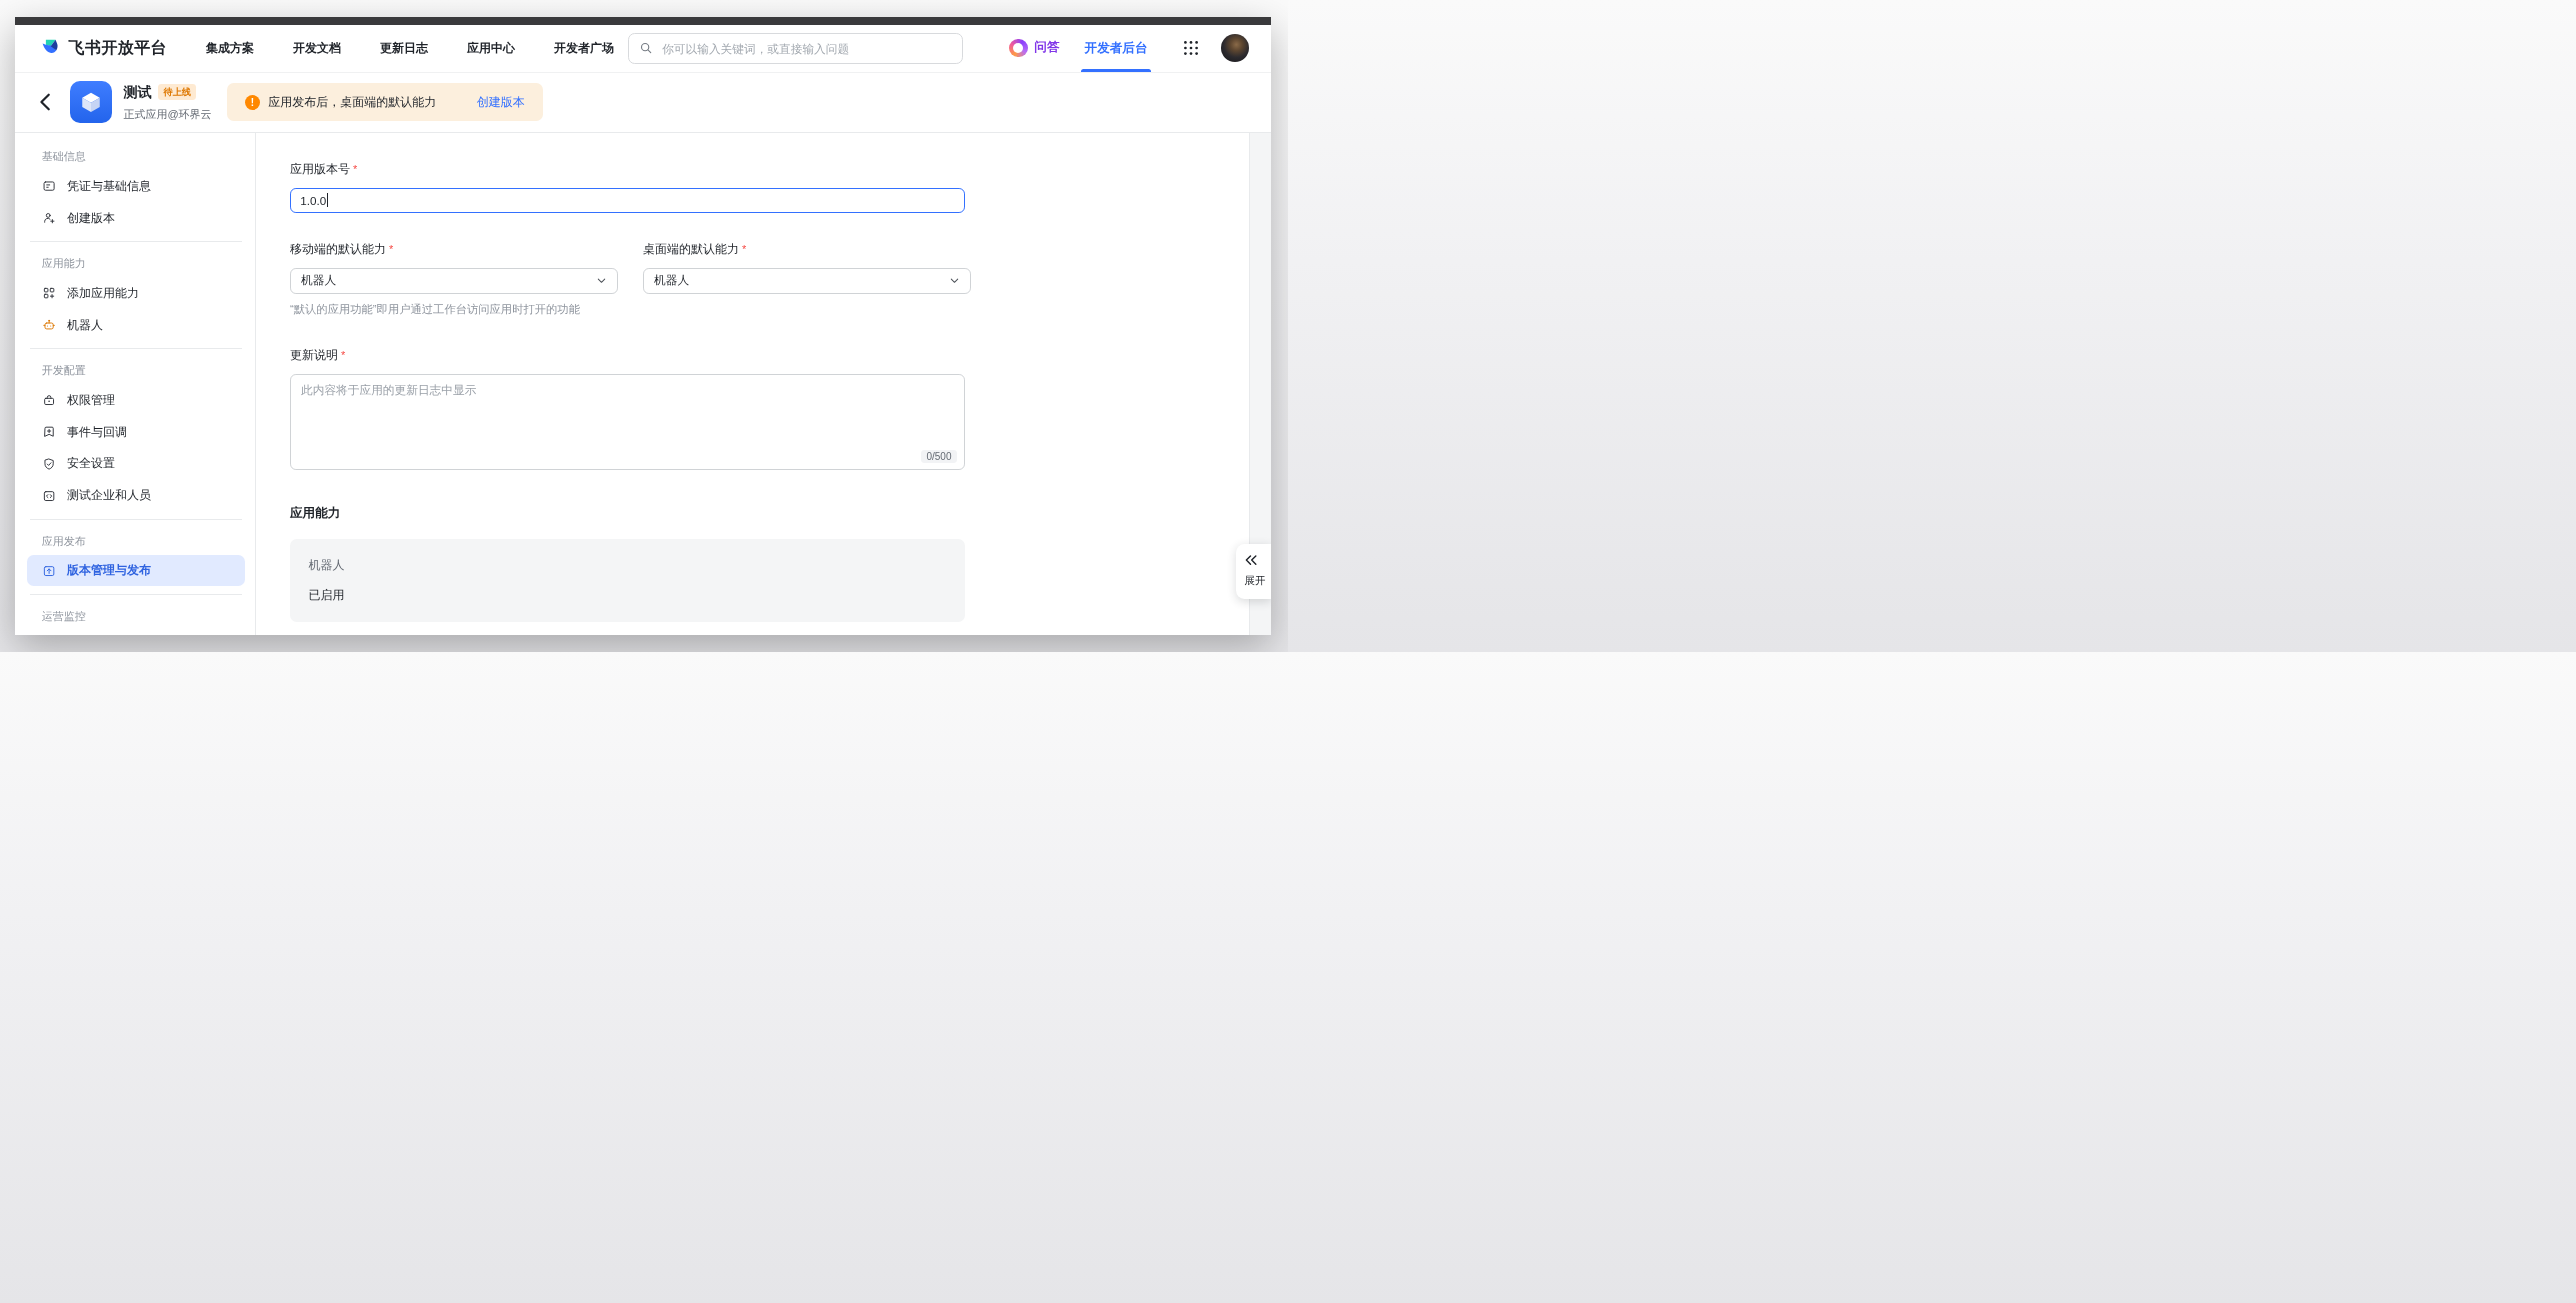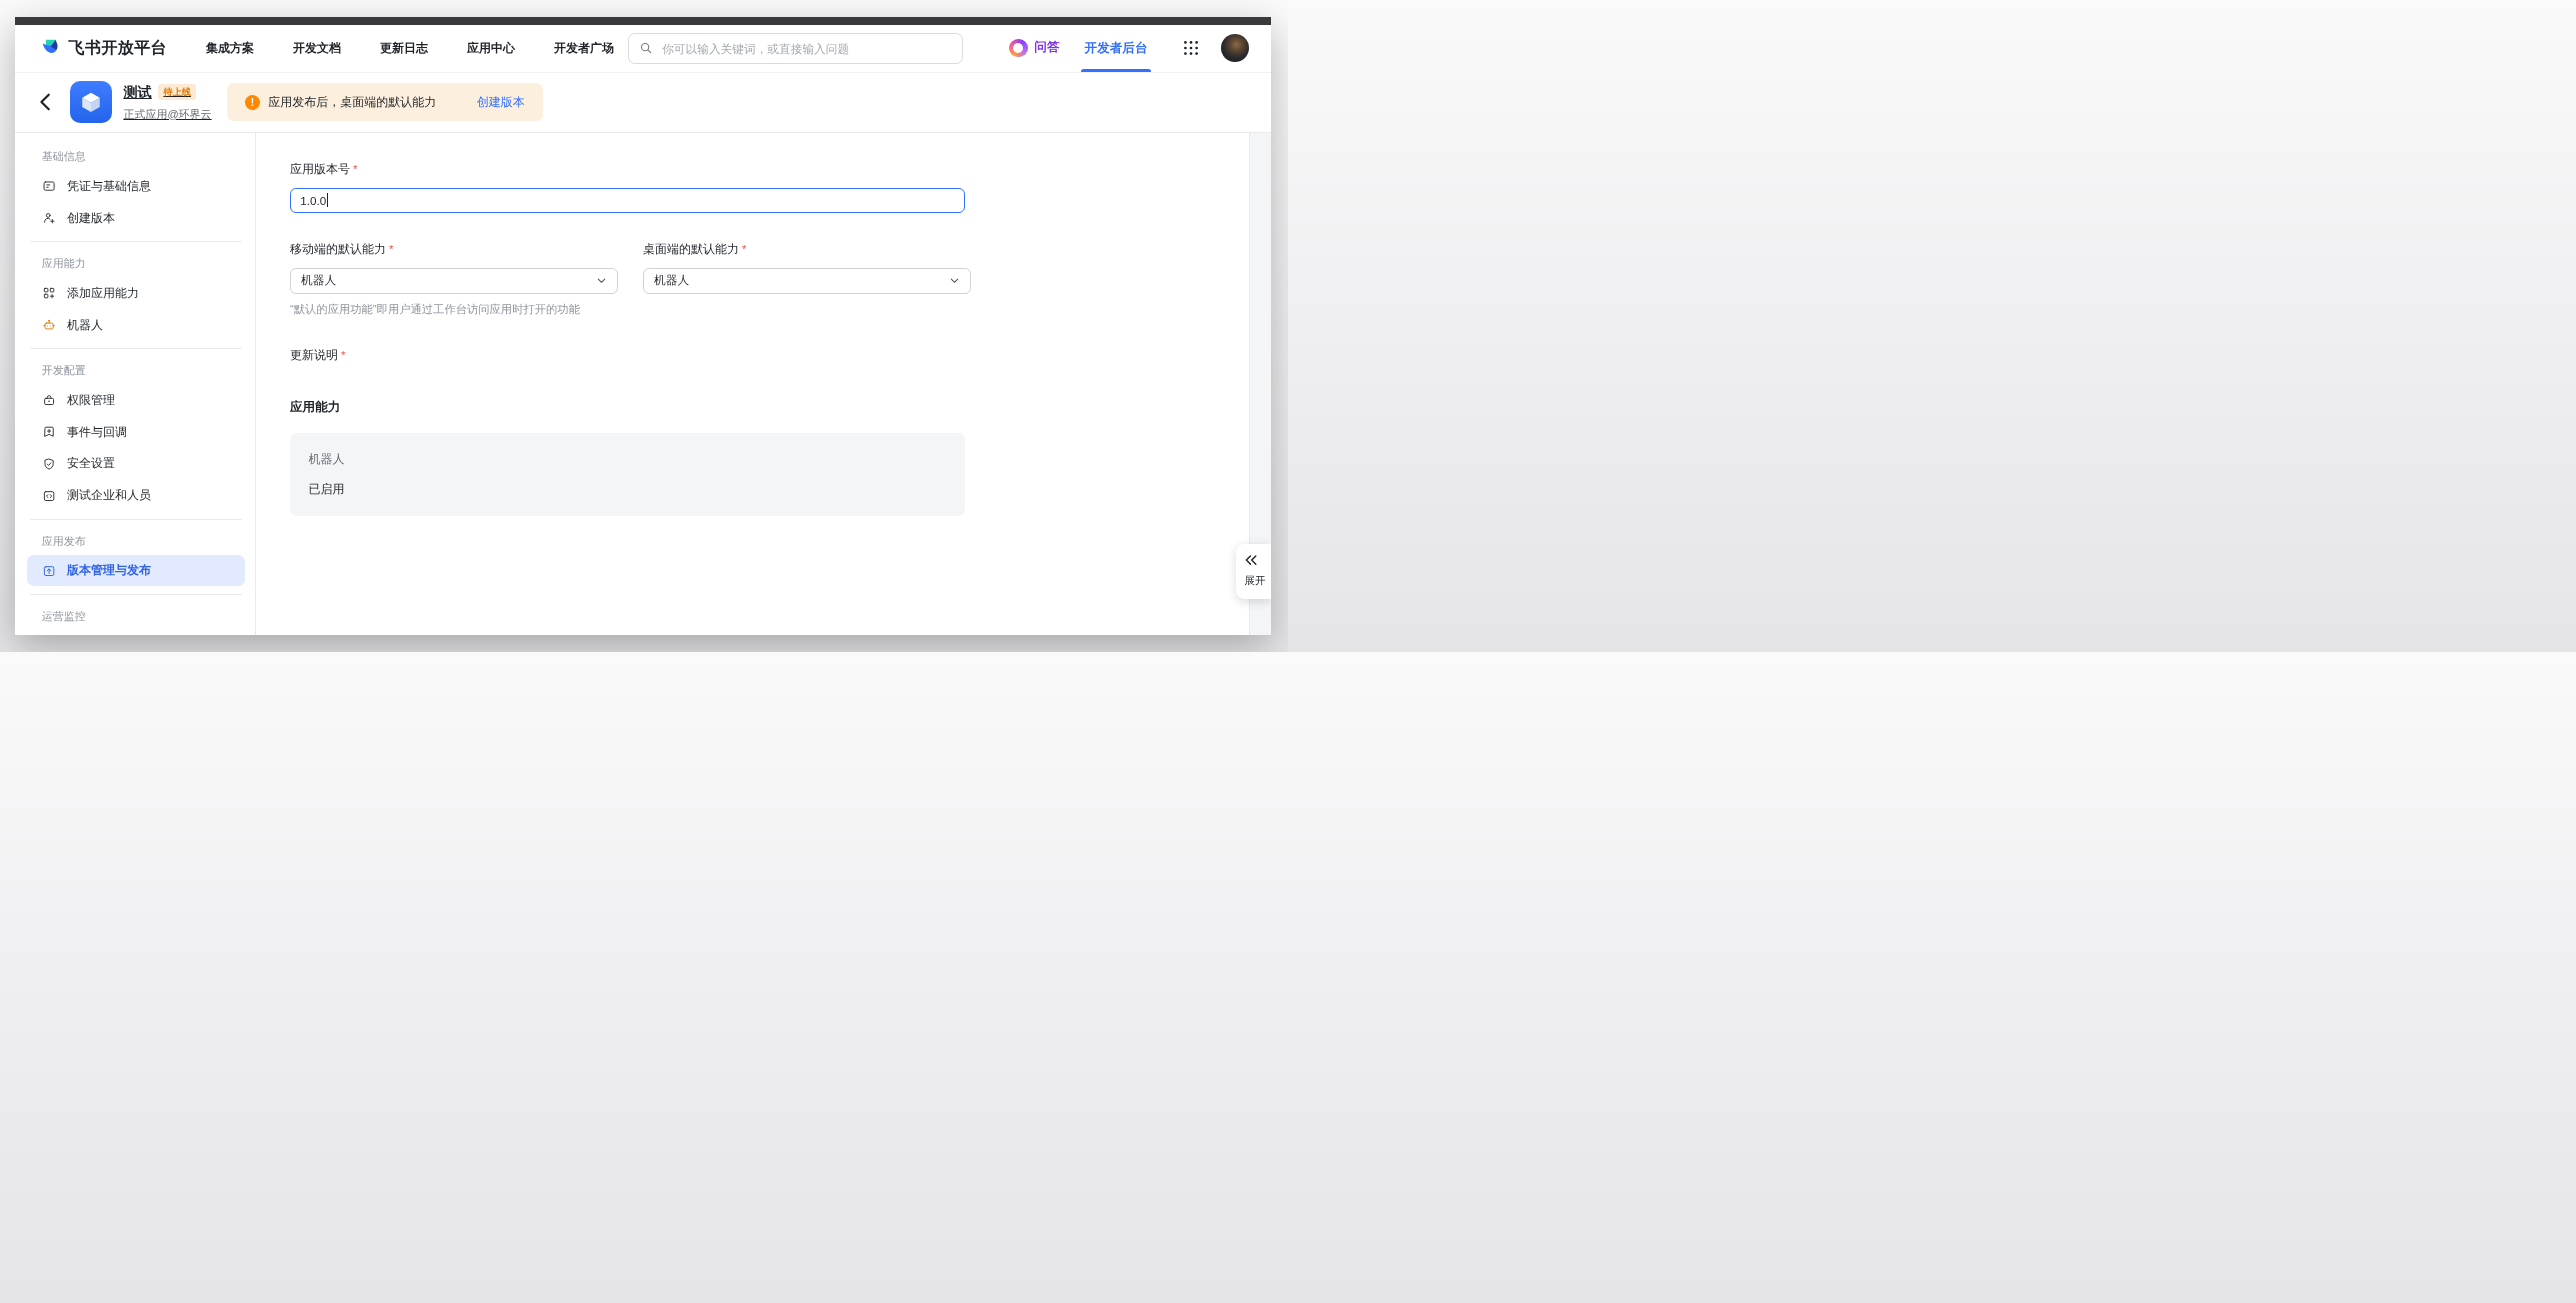--- a/index.html
+++ b/index.html
@@ -38,21 +38,21 @@
   .grid-dots{width:16px;height:16px;margin-right:22px;cursor:pointer;}
   .avatar{width:28.5px;height:28.5px;border-radius:50%;cursor:pointer;
     background:radial-gradient(circle at 55% 38%,#8a6a48 0%,#5d4630 26%,#2c2a2e 55%,#141417 100%);}
 
   
   .app-header{height:59px;flex:none;display:flex;align-items:center;padding:0 18.4px 0 20px;border-bottom:0.8px solid #e8eaec;background:#fff;}
   .back-btn{width:22px;height:22px;display:flex;align-items:center;justify-content:center;cursor:pointer;margin-right:13.4px;}
   .app-icon{width:42px;height:42px;border-radius:10px;flex:none;margin-right:11px;
     background:linear-gradient(180deg,#3f7dff 0%,#2364ec 100%);display:flex;align-items:center;justify-content:center;}
   .app-icon svg{width:30px;height:30px;}
-  .app-meta{display:flex;flex-direction:column;gap:5px;text-decoration:underline;}
+  .app-meta{display:flex;flex-direction:column;gap:5px;}
   .name-row{display:flex;align-items:center;gap:6.7px;}
   .app-name{font-size:14.2px;font-weight:700;}
   .status-badge{font-size:9.2px;color:var(--badge-text);background:#feead2;border-radius:3.4px;padding:1.7px 5px;font-weight:600;}
   .app-subtitle{font-size:11px;color:#646a73;}
   .warning-banner{margin-left:15px;height:38px;background:#fcefdd;border-radius:6.7px;display:flex;align-items:center;padding:0 18.4px;gap:8.4px;}
   .warn-icon{width:15px;height:15px;border-radius:50%;background:var(--warning);color:#fff;font-size:10px;font-weight:700;display:flex;align-items:center;justify-content:center;flex:none;}
   .warning-text{font-size:12px;color:#1f2329;}
   .create-version{font-size:12px;color:var(--accent);font-weight:500;margin-left:32px;cursor:pointer;}
 
   
@@ -292,20 +292,24 @@
           <div class="select-like">
             <span>机器人</span>
             <svg viewBox="0 0 24 24" fill="none" stroke="#4b5057" stroke-width="2.2" stroke-linecap="round" stroke-linejoin="round">
                 <polyline points="5,9 12,16 19,9"></polyline>
               </svg>
           </div>
         </div>
       </div>
 
       <div class="field-label" style="margin-top:30px;"><span class="req">更新说明</span></div>
+      <div class="textarea-like">
+        <span class="placeholder">此内容将于应用的更新日志中显示</span>
+        <span class="counter">0/500</span>
+      </div>
 
       <div class="section-heading">应用能力</div>
       <div class="gray-panel">
         <div class="cap-name">机器人</div>
         <div class="cap-status">已启用</div>
       </div>
 
     </div>
 
     <div class="rail"></div>

